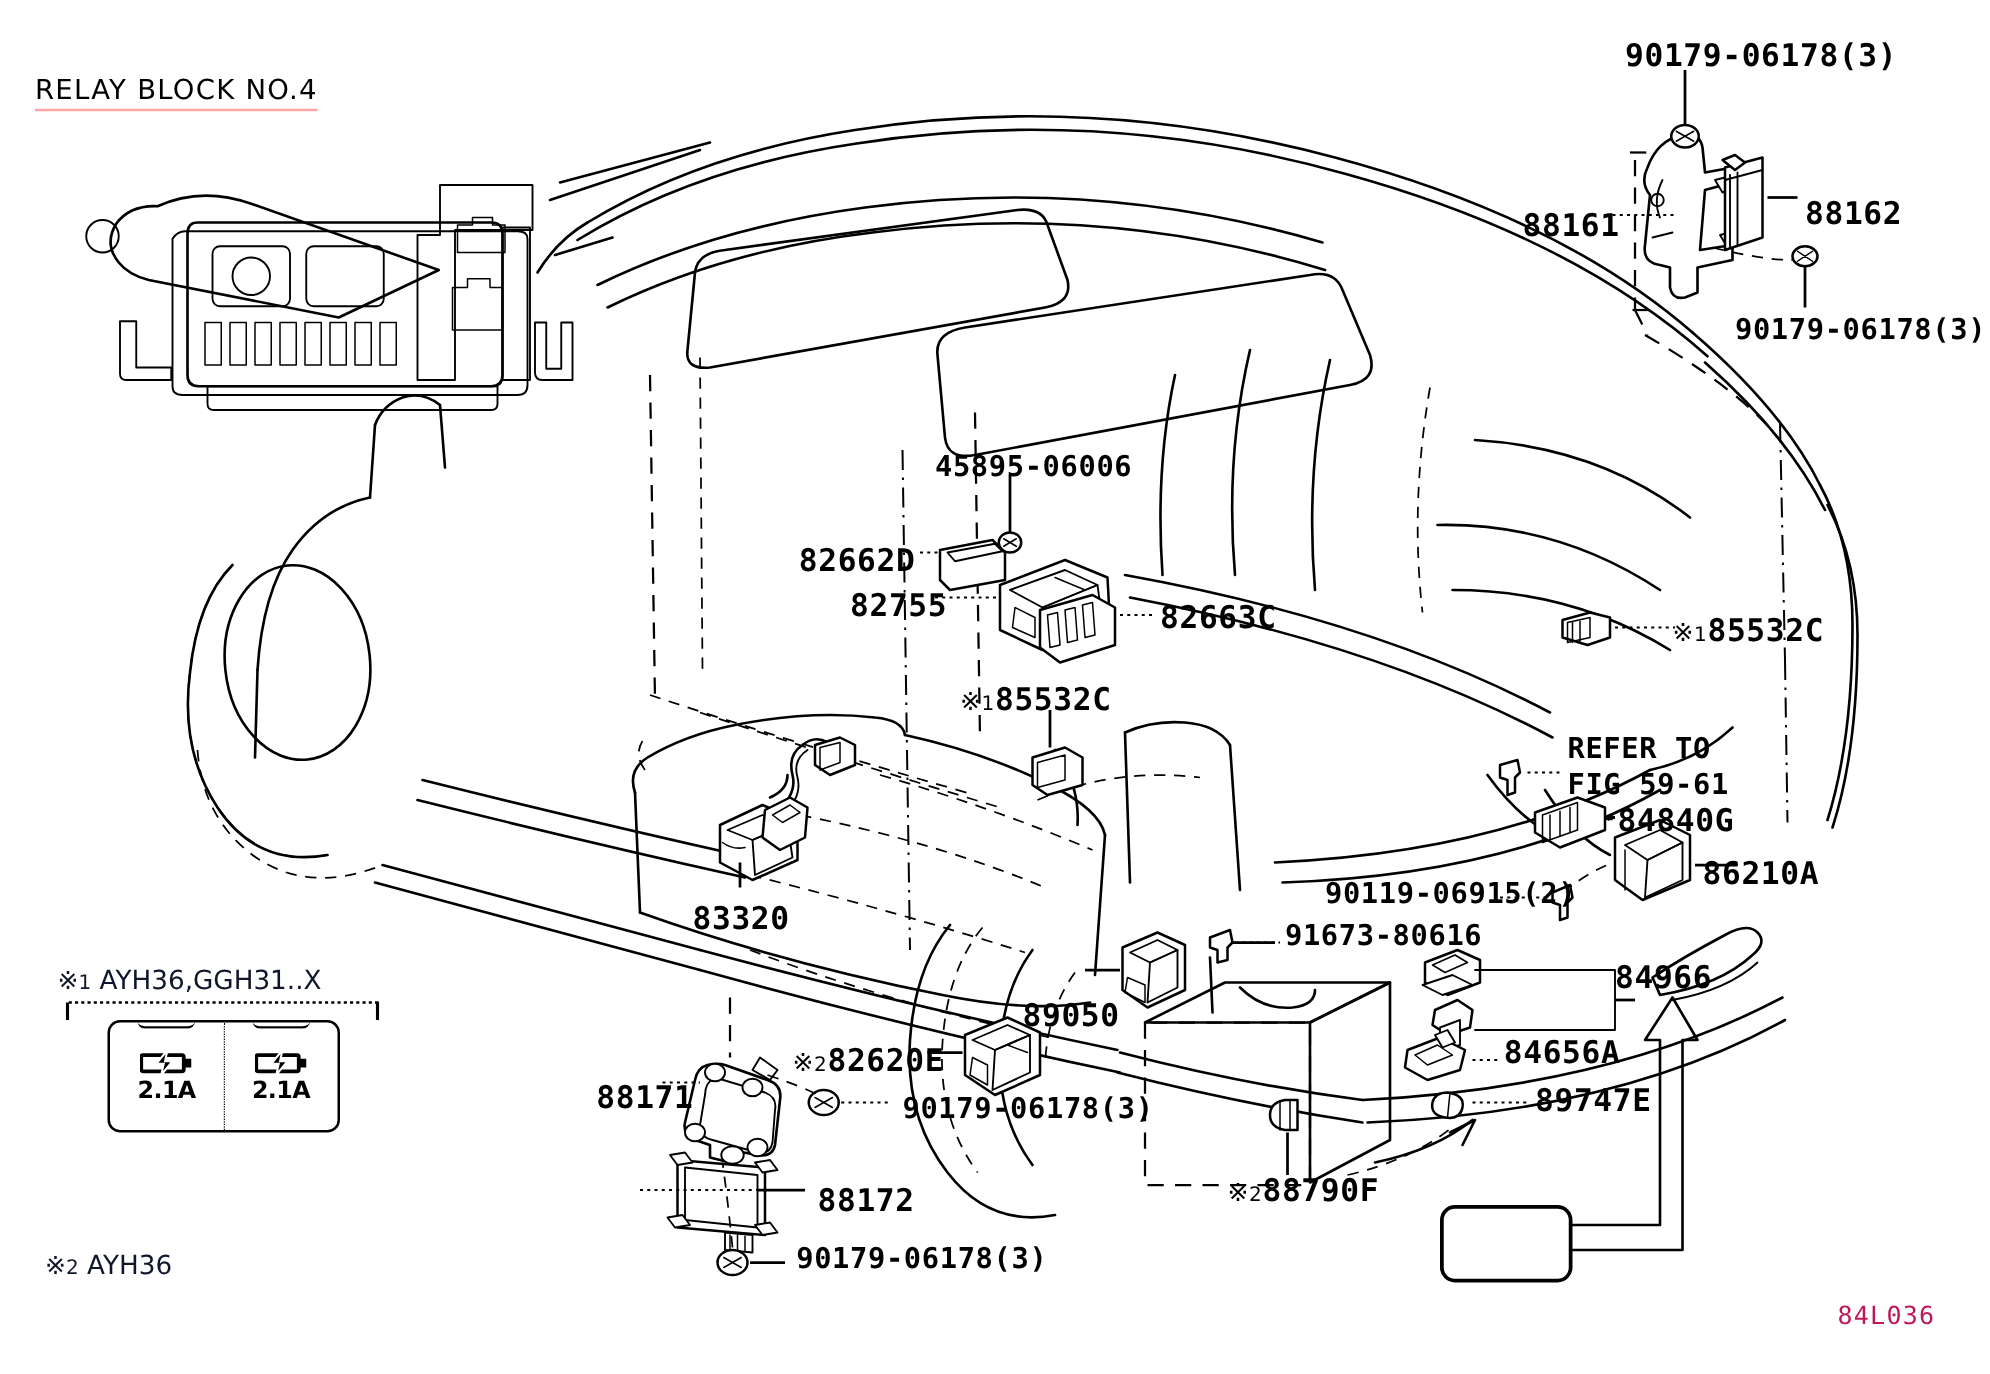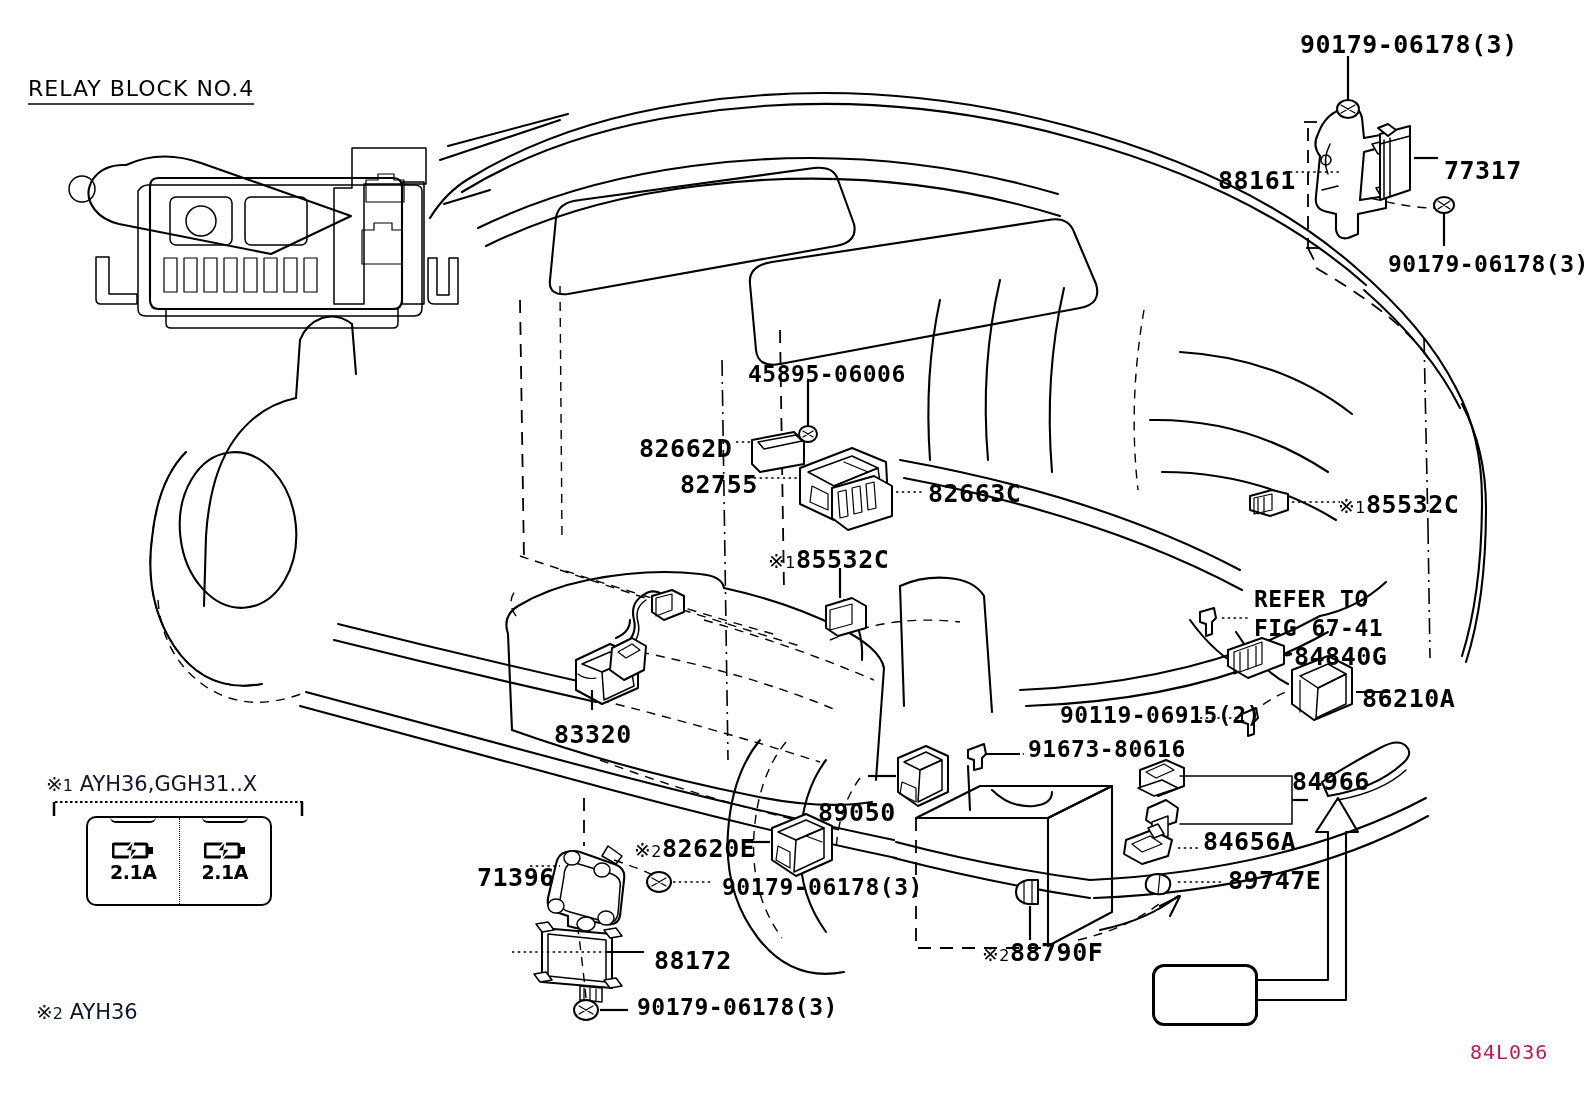--- a/index.html
+++ b/index.html
@@ -34,24 +34,23 @@
     font-size:21px;
     font-weight:normal;
     white-space:nowrap;
     color:#0f172a;
   }
   .title{
     position:absolute;
     font-family:"DejaVu Sans","Liberation Sans",sans-serif;
     font-size:22px;
     letter-spacing:1px;
-    border-bottom:2px solid #404040;
+    border-bottom:2px solid #fca5a5;
     padding-bottom:2px;
     white-space:nowrap;
-    margin-top:16px;
   }
   .figcode{
     position:absolute;
     font-family:"DejaVu Sans Mono","Liberation Mono",monospace;
     font-size:20px;
     letter-spacing:1px;
     color:#be185d;
   }
   .ast{
     font-family:"DejaVu Sans","Liberation Sans",sans-serif;
@@ -571,21 +570,21 @@
 
   <div id="carbox"></div>
 
   <div class="lbl" style="left:1300px;top:32px;">
     <span>90179-06178(3)</span></div>
 
   <div class="lbl" style="left:1218px;top:168px;">
     <span>88161</span></div>
 
   <div class="lbl" style="left:1444px;top:158px;">
-    <span>77317</span></div>
+    <span>88162</span></div>
 
   <div class="lbl sm" style="left:1388px;top:253px;">
     <span>90179-06178(3)</span></div>
 
   <div class="lbl sm" style="left:748px;top:363px;">
     <span>45895-06006</span></div>
 
   <div class="lbl" style="left:639px;top:436px;">
     <span>82662D</span></div>
 
@@ -597,21 +596,21 @@
 
   <div class="lbl" style="left:1338px;top:492px;">
     <span class="ast">※<span class="num">1</span></span><span>85532C</span></div>
 
   <div class="lbl" style="left:768px;top:547px;">
     <span class="ast">※<span class="num">1</span></span><span>85532C</span></div>
 
   <div class="lbl sm" style="left:1254px;top:588px;">
     <span>REFER TO</span></div>
   <div class="lbl sm" style="left:1254px;top:617px;">
-    <span>FIG 67-41</span></div>
+    <span>FIG 59-61</span></div>
 
   <div class="lbl" style="left:1294px;top:644px;">
     <span>84840G</span></div>
 
   <div class="lbl" style="left:1362px;top:686px;">
     <span>86210A</span></div>
 
   <div class="lbl" style="left:554px;top:722px;">
     <span>83320</span></div>
 
@@ -627,21 +626,21 @@
   <div class="lbl" style="left:805px;top:800px;margin-left:13px;">
     <span>89050</span></div>
 
   <div class="lbl" style="left:1203px;top:829px;">
     <span>84656A</span></div>
 
   <div class="lbl" style="left:634px;top:836px;">
     <span class="ast">※<span class="num">2</span></span><span>82620E</span></div>
 
   <div class="lbl" style="left:477px;top:865px;">
-    <span>71396</span></div>
+    <span>88171</span></div>
 
   <div class="lbl sm" style="left:722px;top:876px;">
     <span>90179-06178(3)</span></div>
 
   <div class="lbl" style="left:1228px;top:868px;">
     <span>89747E</span></div>
 
   <div class="lbl" style="left:982px;top:940px;">
     <span class="ast">※<span class="num">2</span></span><span>88790F</span></div>
 

